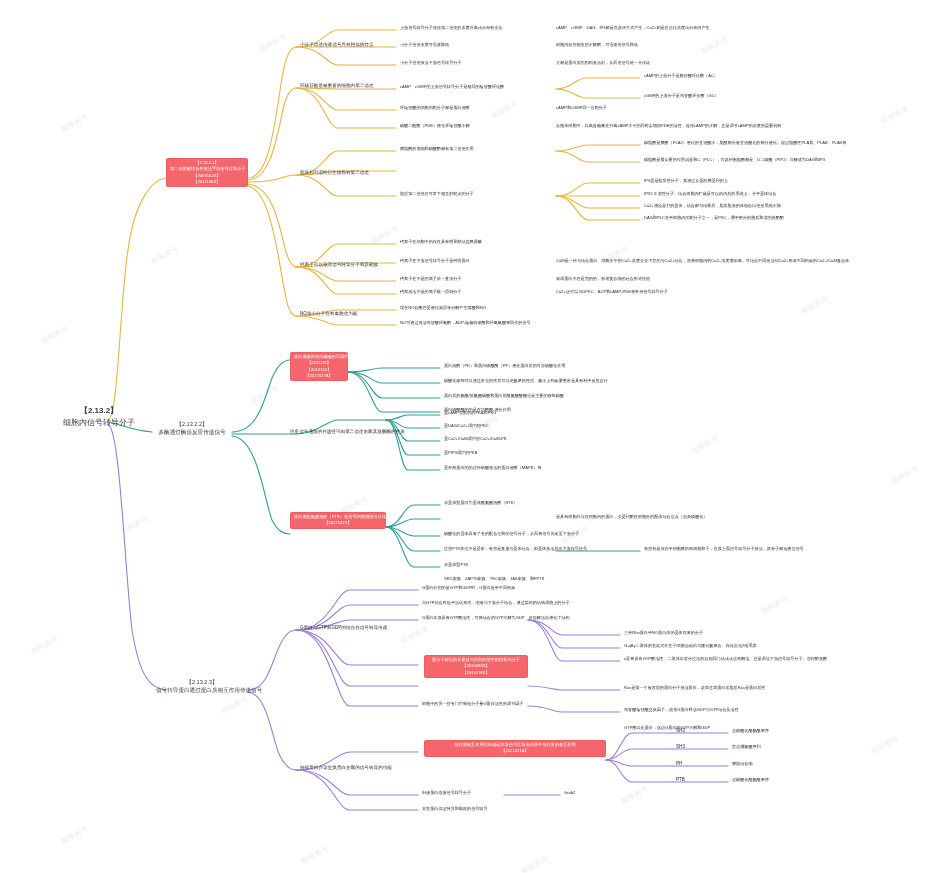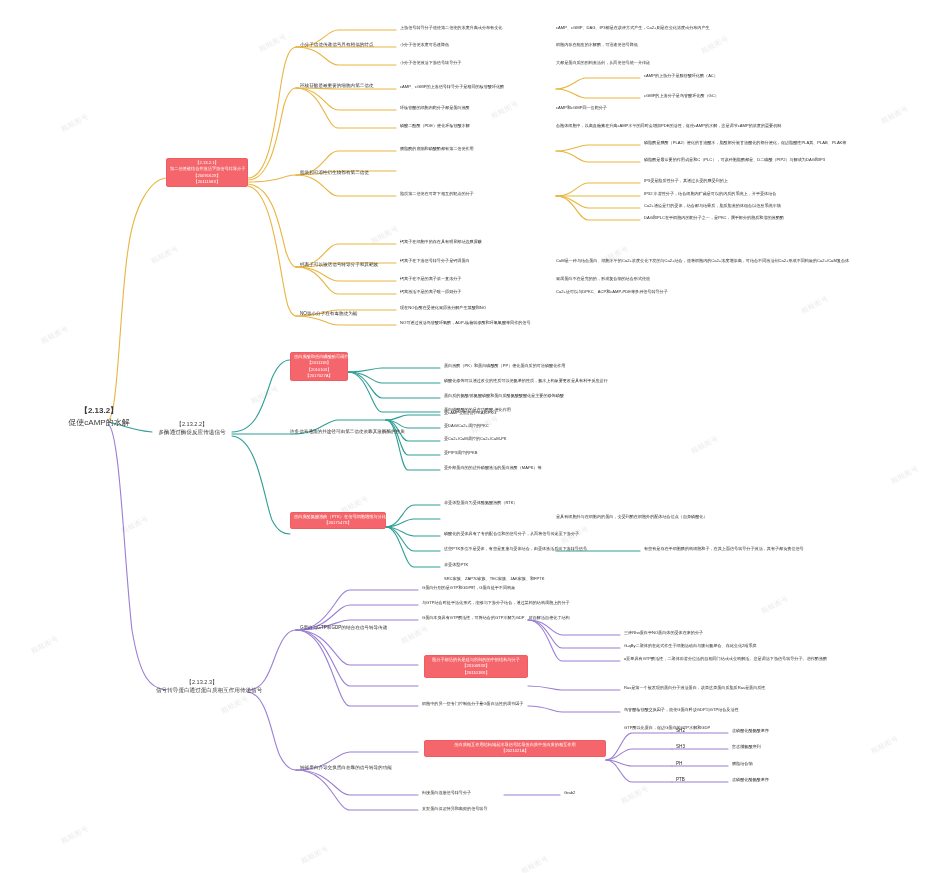--- a/index.html
+++ b/index.html
@@ -158,21 +158,21 @@
       <path d="M672 733 L 728 733" stroke="#9b7fd4"></path>
       <path d="M672 749 L 728 749" stroke="#9b7fd4"></path>
       <path d="M672 766 L 728 766" stroke="#9b7fd4"></path>
       <path d="M672 782 L 728 782" stroke="#9b7fd4"></path>
       <path d="M504 795 L 560 795" stroke="#9b7fd4"></path>
     </g>
   </svg>
 
   <div class="node root" style="left:16px; top:405px; width:86px;margin-left:40px;">
     <b>【2.13.2】</b>
-    <span>促使cAMP的水解</span>
+    <span>细胞内信号转导分子</span>
   </div>
 
   <div class="node redbox" style="left:166px; top:158px; width:82px;">
     <span class="l">【2.13.2.1】</span>
     <span class="l">第二信使被结合并激活下游信号转导分子</span>
     <span class="l">【2009162X】</span>
     <span class="l">【2011158X】</span>
   </div>
 
   <div class="node branch-title" style="left:152px; top:420px; width:80px;">

